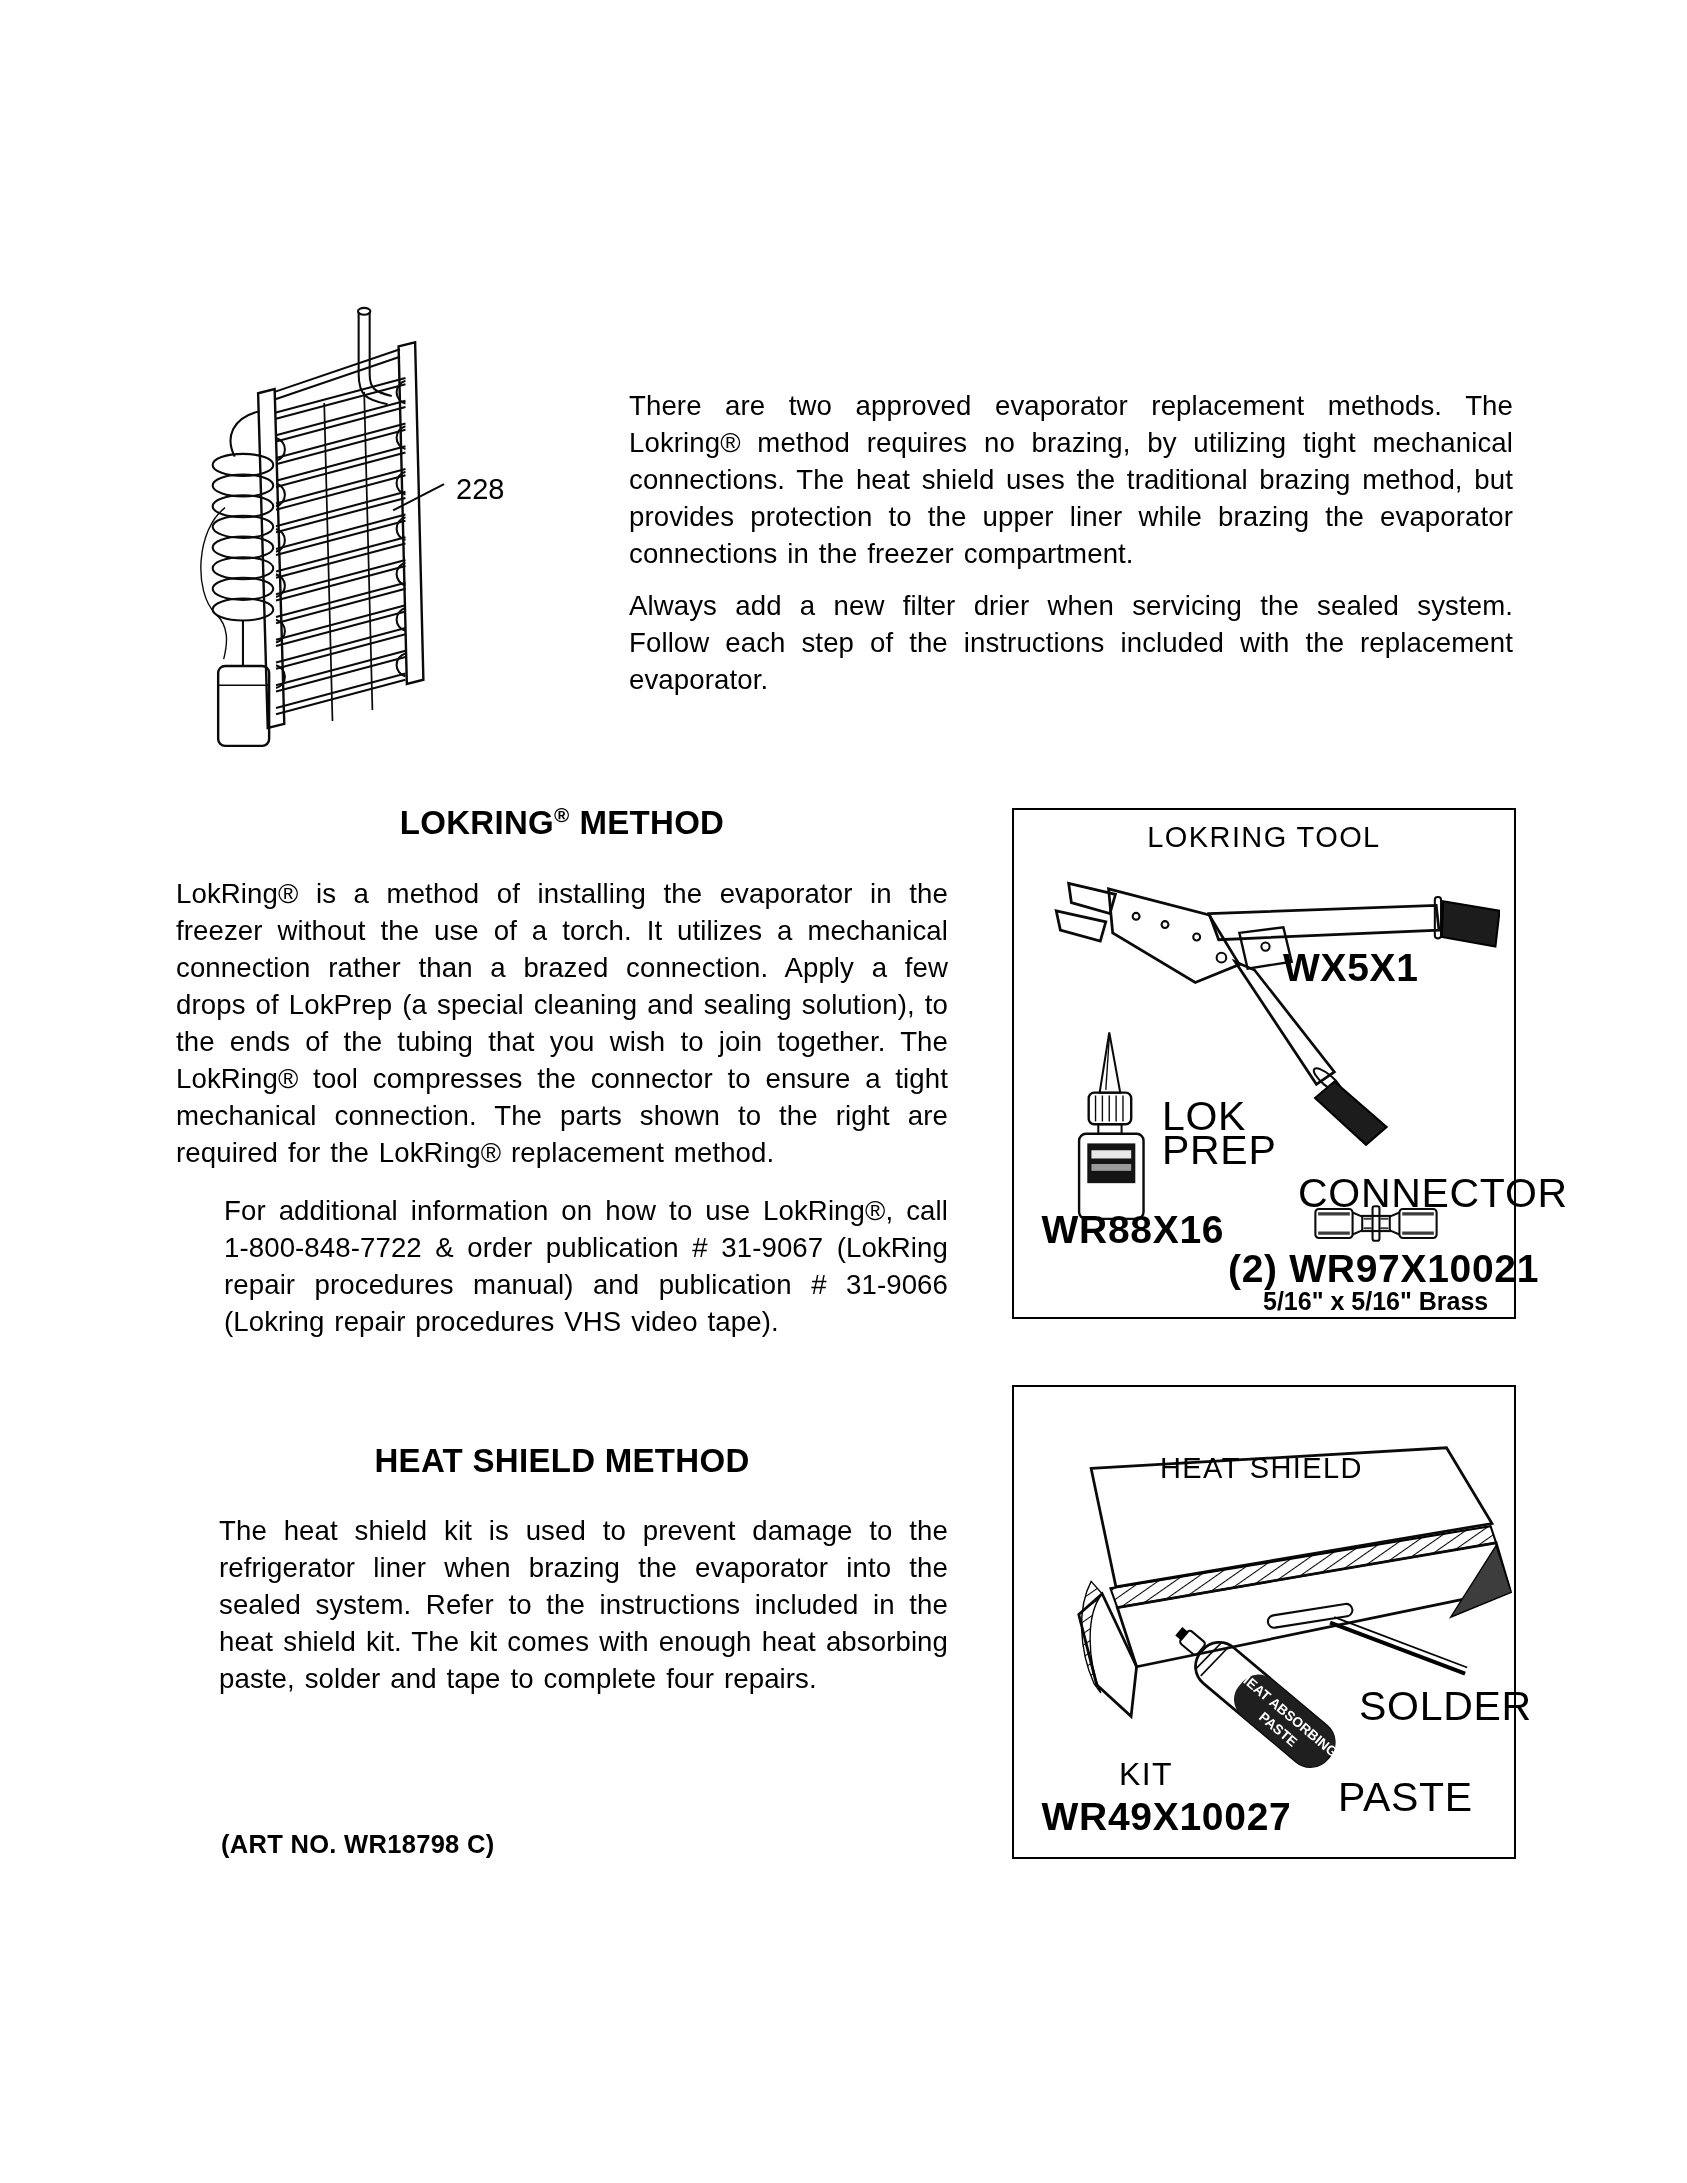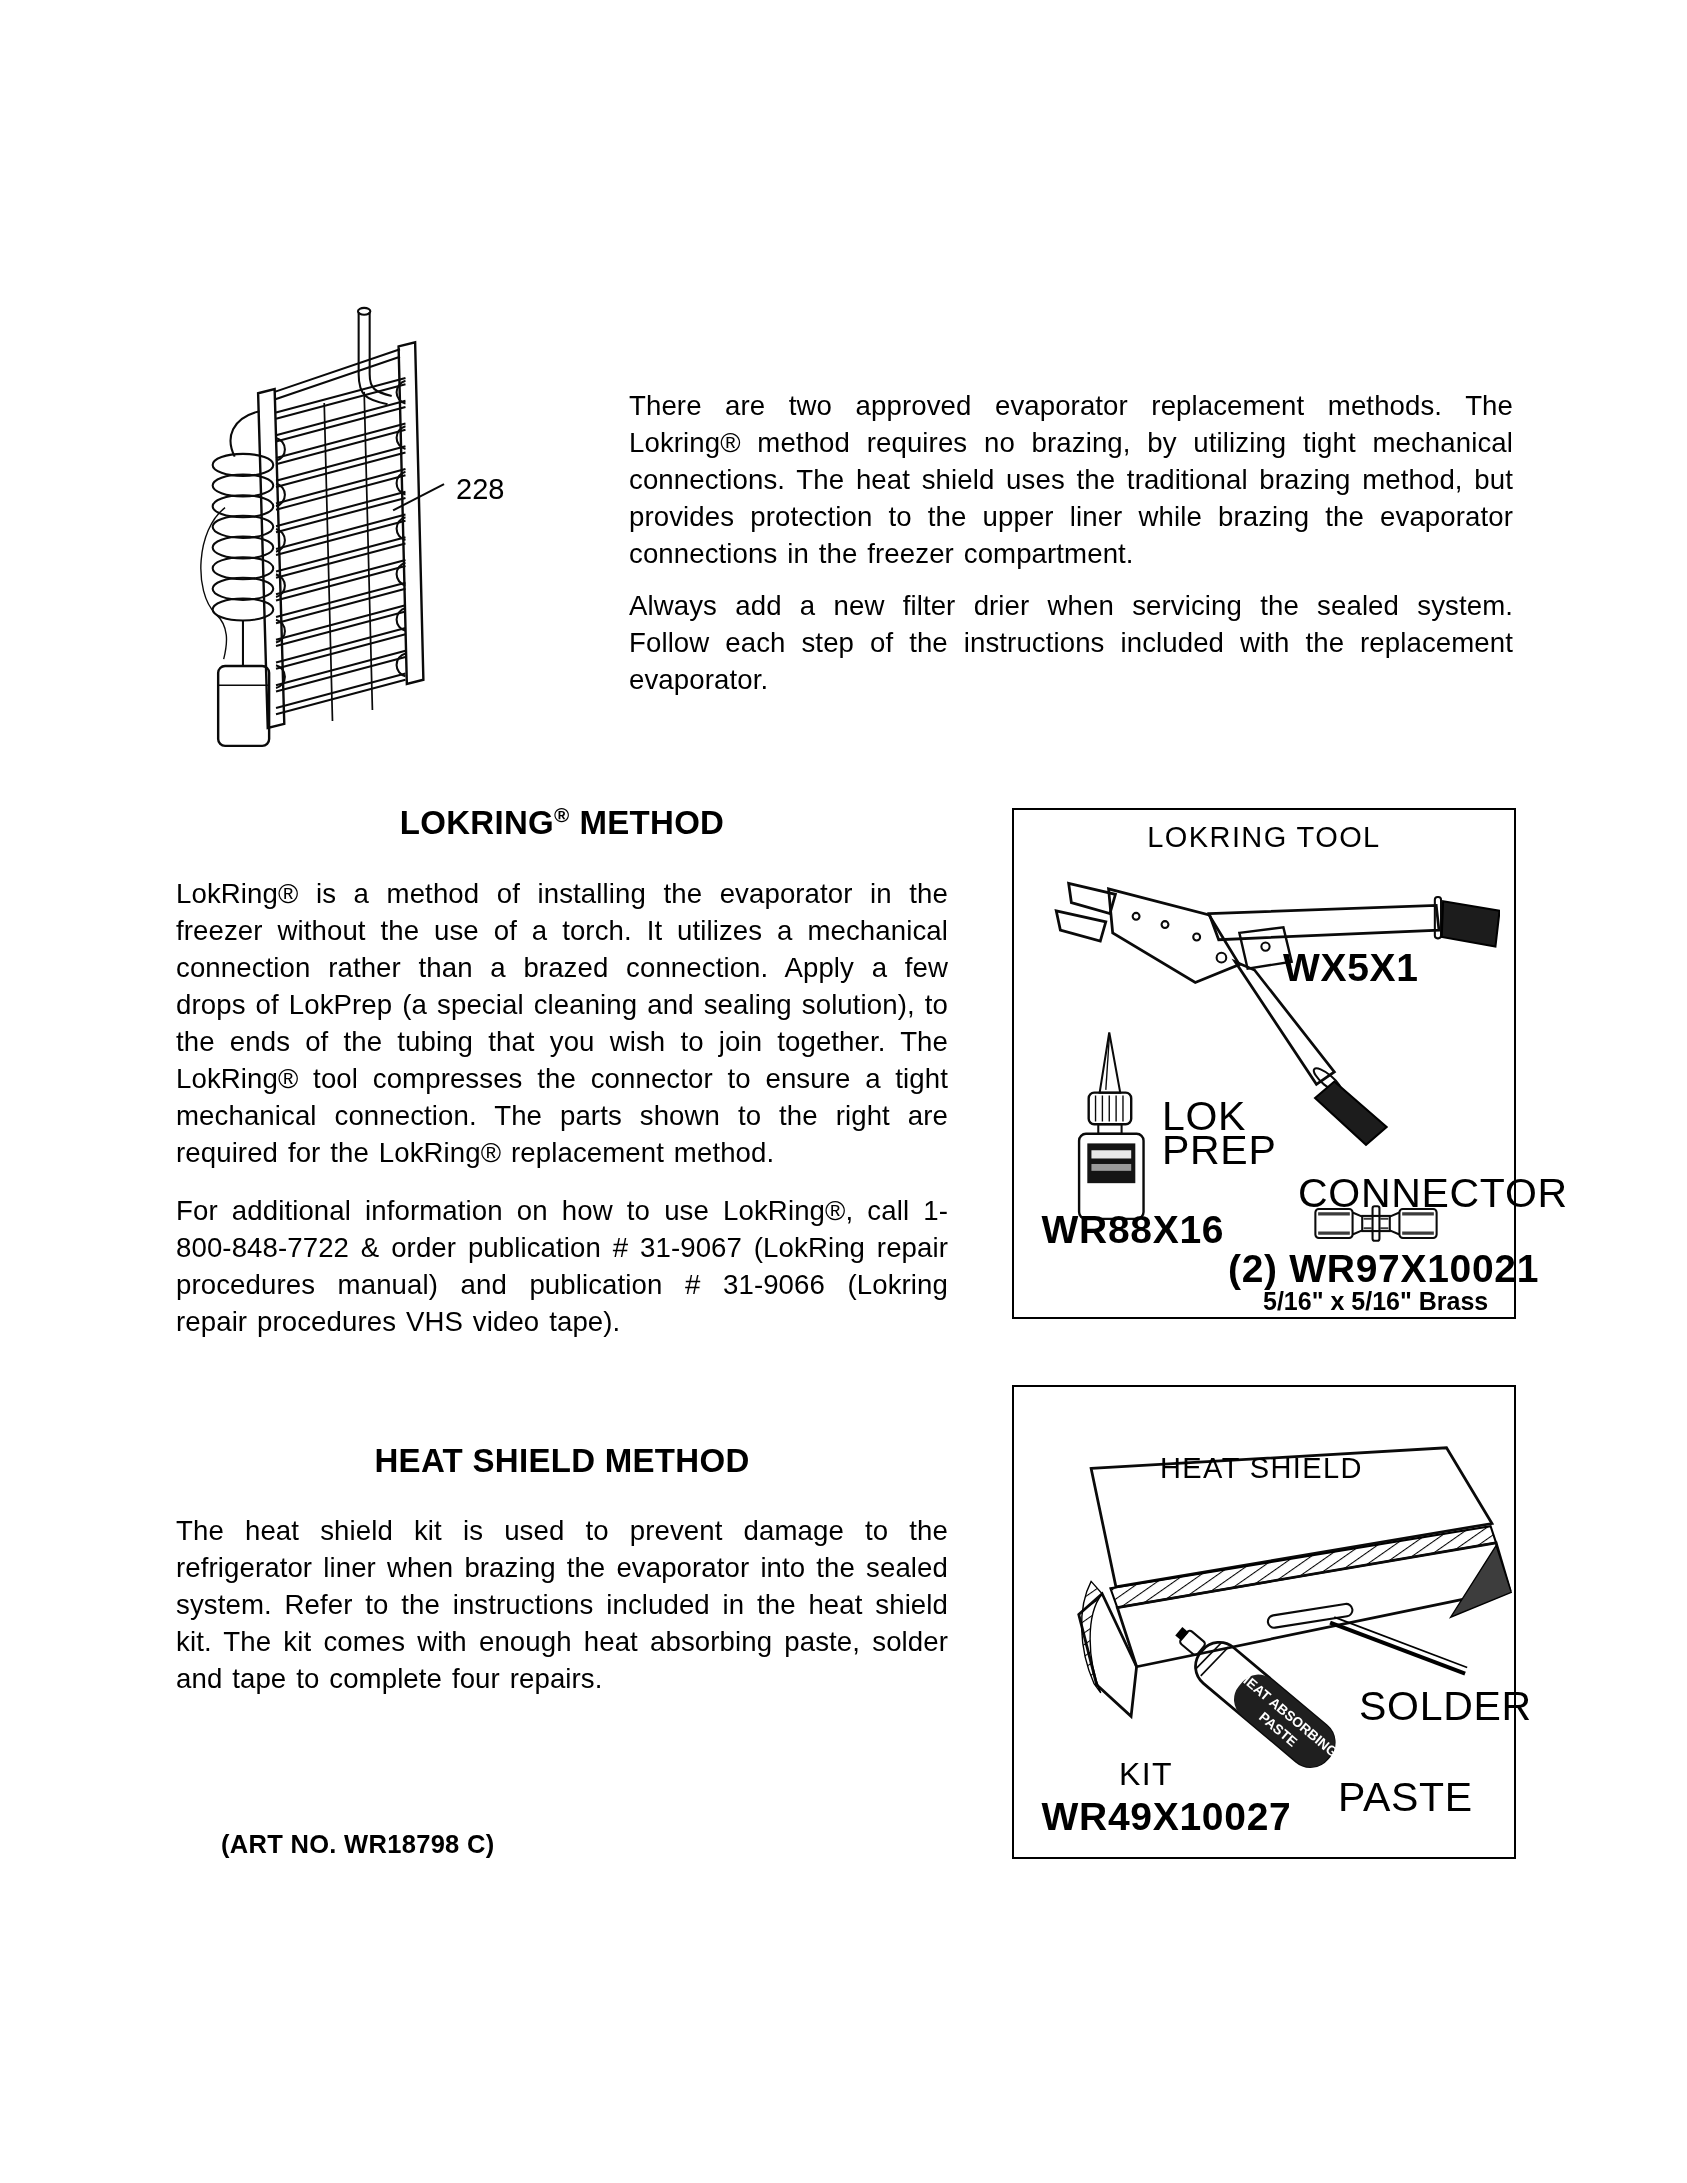--- a/index.html
+++ b/index.html
@@ -81,28 +81,28 @@
     <p>There are two approved evaporator replacement methods. The Lokring® method requires no brazing, by utilizing tight mechanical connections. The heat shield uses the traditional brazing method, but provides protection to the upper liner while brazing the evaporator connections in the freezer compartment.</p>
     <p style="margin-top:14.5px;">Always add a new filter drier when servicing the sealed system. Follow each step of the instructions included with the replacement evaporator.</p>
   </div>
 
   <div class="abs" style="left:176px;top:804px;width:772px;">
     <h2 class="sec-heading">
       <span>LOKRING</span><span class="reg">®</span><span class="w2">METHOD</span>
     </h2>
     <div class="para">
       <p style="margin-top:33px;">LokRing® is a method of installing the evaporator in the freezer without the use of a torch. It utilizes a mechanical connection rather than a brazed connection. Apply a few drops of LokPrep (a special cleaning and sealing solution), to the ends of the tubing that you wish to join together. The LokRing® tool compresses the connector to ensure a tight mechanical connection. The parts shown to the right are required for the LokRing® replacement method.</p>
-      <p style="margin-top:20.7px;">For additional information on how to use LokRing®, call 1-800-848-7722 &amp; order publication # 31-9067 (LokRing repair procedures manual) and publication # 31-9066 (Lokring repair procedures VHS video tape).</p>
+      <p style="margin-top:20.7px;margin-left:48px;">For additional information on how to use LokRing®, call 1-800-848-7722 &amp; order publication # 31-9067 (LokRing repair procedures manual) and publication # 31-9066 (Lokring repair procedures VHS video tape).</p>
     </div>
   </div>
 
   <div class="abs" style="left:176px;top:1442px;width:772px;">
     <h2 class="sec-heading">HEAT SHIELD METHOD</h2>
     <div class="para">
-      <p style="margin-top:32px;">The heat shield kit is used to prevent damage to the refrigerator liner when brazing the evaporator into the sealed system. Refer to the instructions included in the heat shield kit. The kit comes with enough heat absorbing paste, solder and tape to complete four repairs.</p>
+      <p style="margin-top:32px;margin-left:43px;">The heat shield kit is used to prevent damage to the refrigerator liner when brazing the evaporator into the sealed system. Refer to the instructions included in the heat shield kit. The kit comes with enough heat absorbing paste, solder and tape to complete four repairs.</p>
     </div>
   </div>
 
   <div class="abs art-no" style="left:181px;top:1830px;margin-left:40px;">(ART NO. WR18798 C)</div>
 
   <div class="box" style="left:1012px;top:808px;width:500px;height:507px;">
     <div class="box-title" style="top:11px;">LOKRING TOOL</div>
 
     <svg class="abs" style="left:16.5px;top:43px;" width="469" height="296" viewBox="0 0 680 430">
       <polygon class="ink" stroke-width="4" fill="#fff" points="54,44 122,60 114,88 58,72"></polygon>

